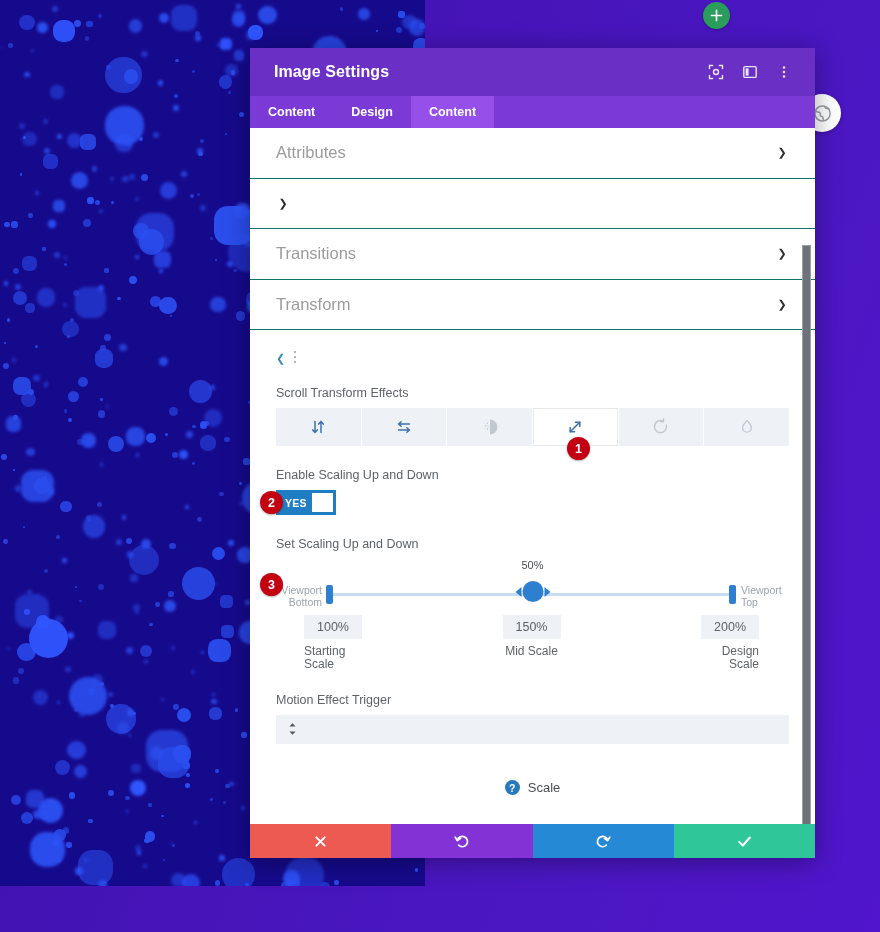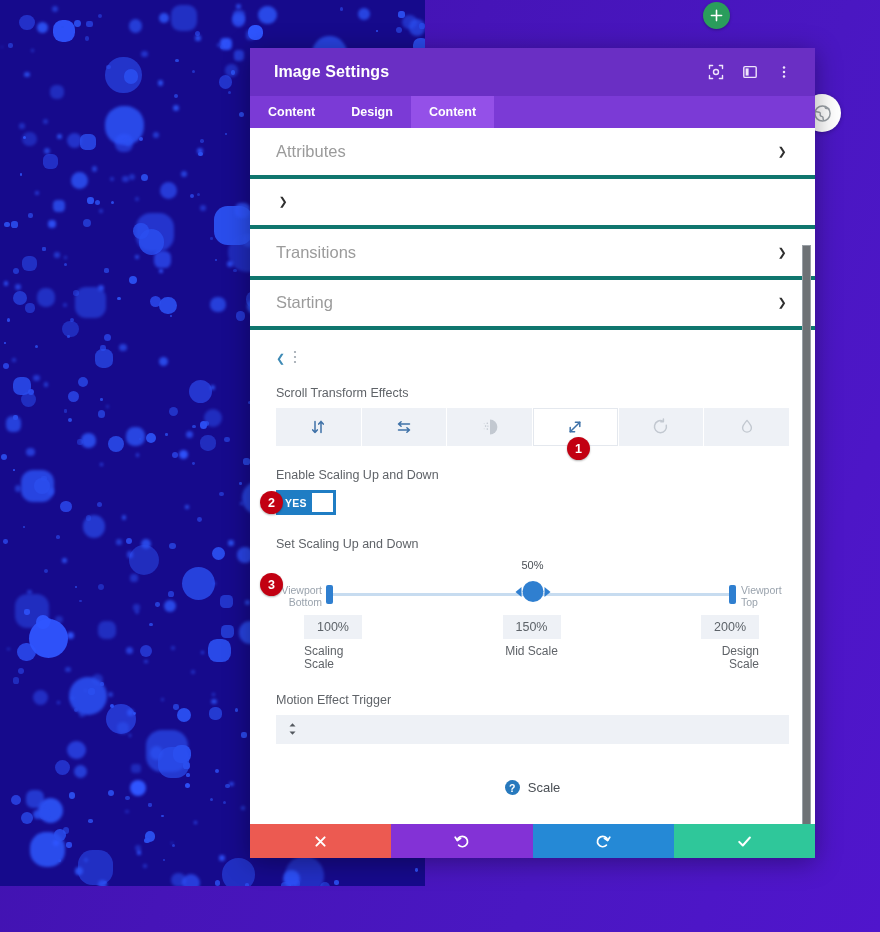--- a/index.html
+++ b/index.html
@@ -126,21 +126,21 @@
     width: 9px; height: 580px;
     background: #6e7276;
     border: 1px solid #9aa0a6;
   }
 
   
   .accordion {
     height: 50.5px;
     display: flex; align-items: center;
     padding: 0 26px;
-    border-bottom: 4px solid #0f766e;
+    border-bottom: 1px solid #0f766e;
     color: #9b9b9b;
     font-size: 16.5px;
   }
   .accordion .acc-title { flex: 1 1 auto; }
   .chev {
     color: #2e2e2e;
     font-size: 11px;
     width: 14px; text-align: center;
   }
 
@@ -914,21 +914,21 @@
           <span class="chev">❯</span>
         </div>
         <div class="accordion">
           <span class="chev">❯</span>
         </div>
         <div class="accordion">
           <span class="acc-title">Transitions</span>
           <span class="chev">❯</span>
         </div>
         <div class="accordion">
-          <span class="acc-title">Starting</span>
+          <span class="acc-title">Transform</span>
           <span class="chev">❯</span>
         </div>
 
         <div id="scroll-effects-section">
 
           <div id="se-head">
             <span class="chev-up">❮</span>
             <span class="kebab">
               <svg width="4" height="16" viewBox="0 0 4 16" aria-hidden="true">
                 <circle cx="2" cy="3" r="1.1" fill="#9ba4ad"></circle>
@@ -1020,21 +1020,21 @@
                 <span class="tri left"></span>
                 <span class="circle"></span>
                 <span class="tri right"></span>
               </div>
             </div>
 
             <div id="scale-values">
               <div class="scale-col left">
                 <div class="scale-box">100%</div>
                 <div class="scale-cap">
-                  <span>Scaling</span><br>
+                  <span>Starting</span><br>
                   <span>Scale</span>
                 </div>
               </div>
               <div class="scale-col">
                 <div class="scale-box">150%</div>
                 <div class="scale-cap">Mid Scale</div>
               </div>
               <div class="scale-col right">
                 <div class="scale-box">200%</div>
                 <div class="scale-cap">

